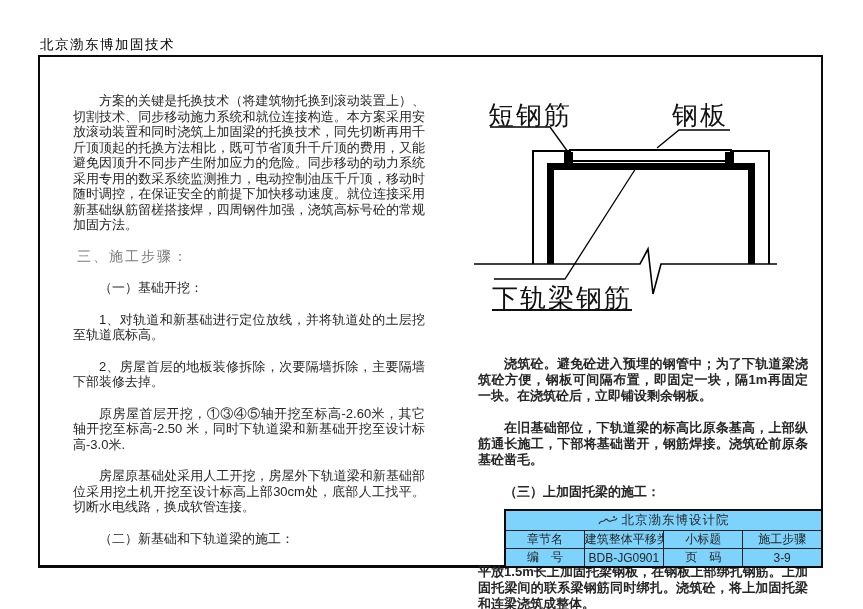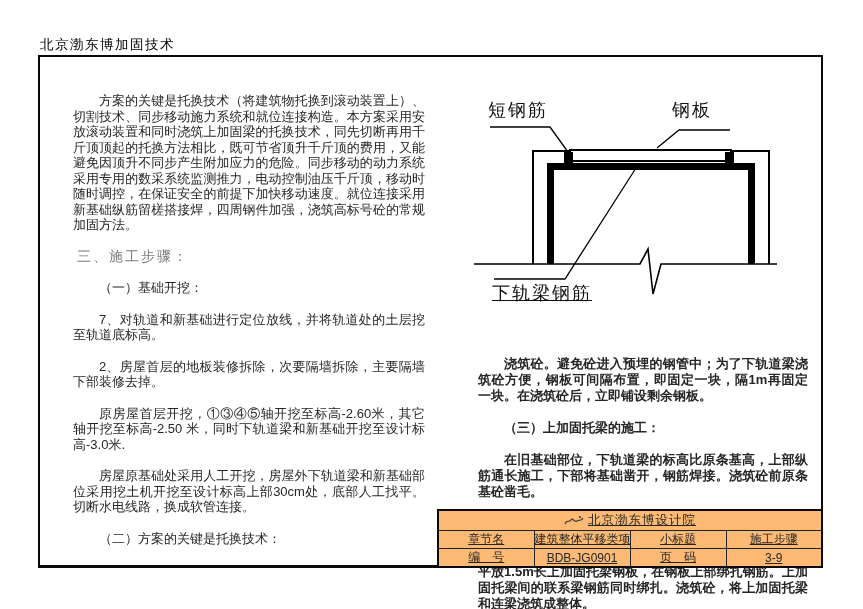--- a/index.html
+++ b/index.html
@@ -36,62 +36,62 @@
   .dg-plate{
     left:529px;top:92px;width:163px;height:13px;
     border:2px solid #000;background:#fff;box-sizing:border-box;z-index:3;
   }
   .dg-sq{width:9px;height:15px;background:#000;top:95px;z-index:4;}
   .dg-sq.l{left:524px;} .dg-sq.r{left:685px;}
   .dg-bar{left:507px;top:106px;width:208px;height:7px;background:#000;z-index:2;}
   .dg-v{top:106px;width:7px;height:101px;background:#000;z-index:2;}
   .dg-v.l{left:507px;} .dg-v.r{left:708px;}
   .dg-label{
-    font-size:18px;color:#111;letter-spacing:2px;white-space:nowrap;z-index:5;
+    font-size:26px;color:#111;letter-spacing:2px;white-space:nowrap;z-index:5;
   }
   .lbl-short-rebar{left:448px;top:41px;}
   .lbl-steel-plate{left:632px;top:41px;}
   .lbl-rail-rebar{left:452px;top:224px;text-decoration:underline;}
   .dg-svg{left:0;top:0;}
   
   .title-block{
-    position:absolute;right:-2px;bottom:-3px;width:386px;
-    border-collapse:collapse;background:#fdba74;
-    font-size:12px;color:#262626;table-layout:fixed;text-decoration:underline;
+    position:absolute;right:-2px;bottom:-3px;width:319px;
+    border-collapse:collapse;background:#7dd3fc;
+    font-size:12px;color:#262626;table-layout:fixed;
   }
   .title-block td{
     border:1px solid #222;text-align:center;vertical-align:middle;
     padding:0;height:16px;overflow:hidden;white-space:nowrap;
   }
   .title-block{border:2px solid #0a0a0a;}
   .title-block .tb-head td{height:19px;font-size:12.5px;letter-spacing:1px;}
   .logo-icon{display:inline-block;vertical-align:-2px;margin-right:4px;}
 </style>
 </head>
 <body>
 
 <div class="page-header">北京渤东博加固技术</div>
 
 <div class="main-box">
 
   <div class="col left-col">
     <p class="intro">方案的关键是托换技术（将建筑物托换到滚动装置上）、切割技术、同步移动施力系统和就位连接构造。本方案采用安放滚动装置和同时浇筑上加固梁的托换技术，同先切断再用千斤顶顶起的托换方法相比，既可节省顶升千斤顶的费用，又能避免因顶升不同步产生附加应力的危险。同步移动的动力系统采用专用的数采系统监测推力，电动控制油压千斤顶，移动时随时调控，在保证安全的前提下加快移动速度。就位连接采用新基础纵筋留槎搭接焊，四周钢件加强，浇筑高标号砼的常规加固方法。</p>
     <div class="section-heading">三、施工步骤：</div>
     <p>（一）基础开挖：</p>
-    <p>7、对轨道和新基础进行定位放线，并将轨道处的土层挖至轨道底标高。</p>
+    <p>1、对轨道和新基础进行定位放线，并将轨道处的土层挖至轨道底标高。</p>
     <p>2、房屋首层的地板装修拆除，次要隔墙拆除，主要隔墙下部装修去掉。</p>
     <p>原房屋首层开挖，①③④⑤轴开挖至标高-2.60米，其它轴开挖至标高-2.50 米，同时下轨道梁和新基础开挖至设计标高-3.0米.</p>
     <p>房屋原基础处采用人工开挖，房屋外下轨道梁和新基础部位采用挖土机开挖至设计标高上部30cm处，底部人工找平。切断水电线路，换成软管连接。</p>
-    <p>（二）方案的关键是托换技术：</p>
+    <p>（二）新基础和下轨道梁的施工：</p>
   </div>
 
   <div class="col right-col">
     <p>浇筑砼。避免砼进入预埋的钢管中；为了下轨道梁浇筑砼方便，钢板可间隔布置，即固定一块，隔1m再固定一块。在浇筑砼后，立即铺设剩余钢板。</p>
+    <p>在旧基础部位，下轨道梁的标高比原条基高，上部纵筋通长施工，下部将基础凿开，钢筋焊接。浇筑砼前原条基砼凿毛。</p>
     <p>（三）上加固托梁的施工：</p>
-    <p>在旧基础部位，下轨道梁的标高比原条基高，上部纵筋通长施工，下部将基础凿开，钢筋焊接。浇筑砼前原条基砼凿毛。</p>
     <p>1、滚动装置施工：</p>
     <p>在下轨道梁的钢板上摆放滚轴，间距150mm. 滚轴上平放1.5m长上加固托梁钢板，在钢板上部绑扎钢筋。上加固托梁间的联系梁钢筋同时绑扎。浇筑砼，将上加固托梁和连梁浇筑成整体。</p>
   </div>
 
   <div class="diagram">
     <svg class="dg-svg" width="785" height="513" viewBox="0 0 785 513">
 
       <polyline points="434,207 600,207 608,192 613,237 621,207 737,207" fill="none" stroke="#000" stroke-width="1.6"></polyline>
 
       <polyline points="450,70 510,70 528,95" fill="none" stroke="#000" stroke-width="1.3"></polyline>

